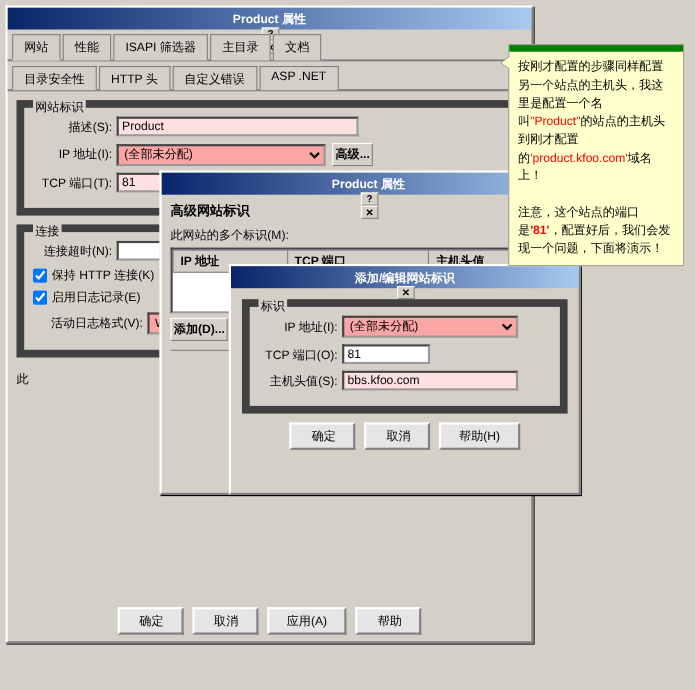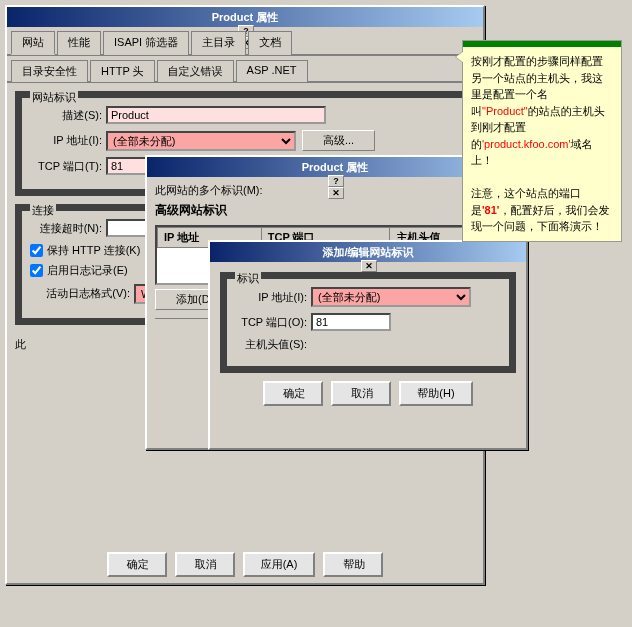--- a/index.html
+++ b/index.html
@@ -132,28 +132,29 @@
     }
     .form-select {
       border: 2px inset #999;
       background: #fca5a5;
       padding: 1px;
       font-size: 11px;
       font-family: inherit;
     }
 
     .btn-small {
-      padding: 2px 20px;
+      padding: 2px 2px;
       background: #d4d0c8;
       border: 1px solid #fff;
       border-right-color: #808080;
       border-bottom-color: #808080;
       font-size: 11px;
       cursor: pointer;
       font-family: inherit;
+      font-weight: bold;
     }
 
     .checkbox-row {
       display: flex;
       align-items: center;
       margin-bottom: 5px;
       font-size: 11px;
     }
     .checkbox-row input {
       margin-right: 4px;
@@ -379,22 +380,22 @@
   </span>
 </div>
 
 <div class="window adv-window">
   <div class="window-title">
     <span class="window-title-text">Product 属性</span>
     <span class="title-btn">?</span>
     <span class="title-btn">✕</span>
   </div>
   <div class="adv-content">
+    <div style="font-weight:bold; font-size:12px; margin-bottom:6px;">高级网站标识</div>
     <div style="font-size:11px; margin-bottom:4px;">此网站的多个标识(M):</div>
-    <div style="font-weight:bold; font-size:12px; margin-bottom:6px;">高级网站标识</div>
 
     <div class="list-area">
       <table class="data-table">
         <thead>
           <tr>
             <th>IP 地址</th>
             <th>TCP 端口</th>
             <th>主机头值</th>
           </tr>
         </thead>
@@ -436,20 +437,21 @@
         </select>
       </div>
 
       <div class="form-row">
         <span class="form-label">TCP 端口(O):</span>
         <input class="form-input normal-bg" style="width: 80px;" type="text" value="81">
       </div>
 
       <div class="form-row">
         <span class="form-label">主机头值(S):</span>
+        <input class="form-input" style="width: 160px; background: rgb(255, 224, 224);" type="text" value="bbs.kfoo.com">
       </div>
     </div>
 
     <div style="display:flex; justify-content:center; gap:8px; margin-top:6px;">
       <button class="btn-bottom">确定</button>
       <button class="btn-bottom">取消</button>
       <button class="btn-bottom">帮助(H)</button>
     </div>
   </div>
 </div>

